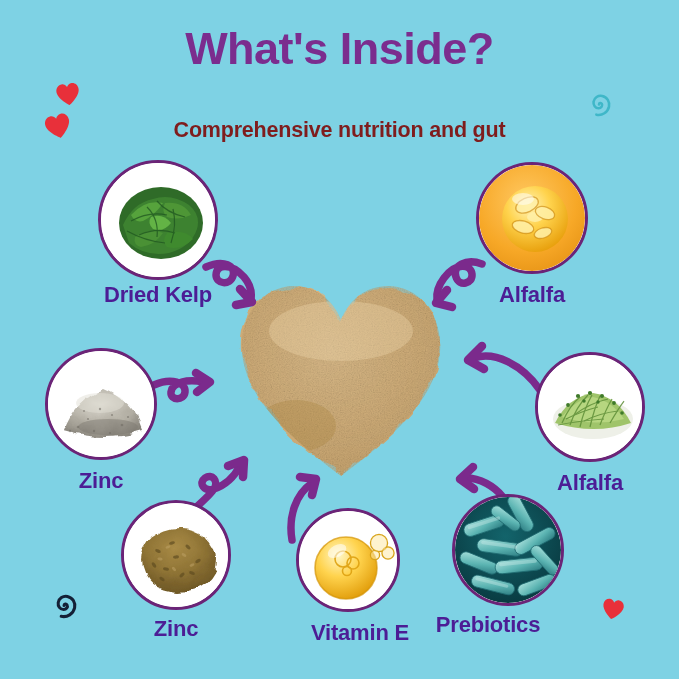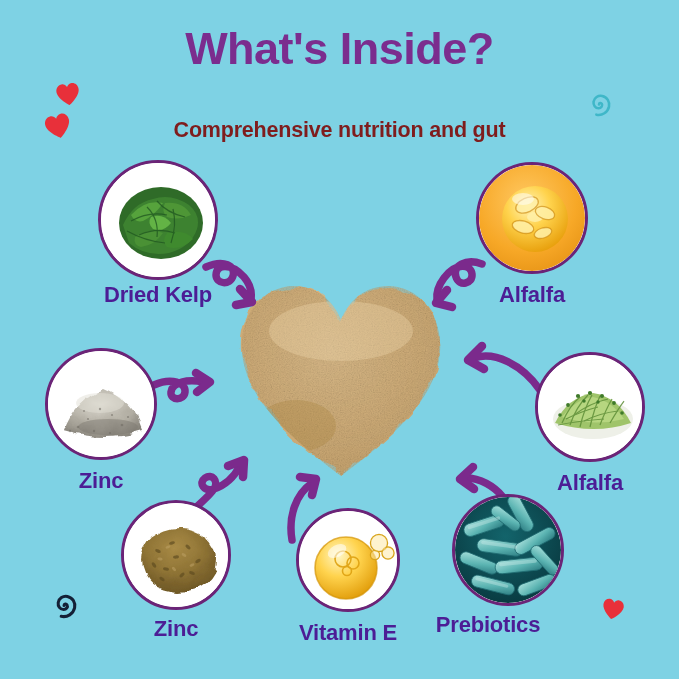--- a/index.html
+++ b/index.html
@@ -390,21 +390,21 @@
             <circle cx="76" cy="44" r="4.5"></circle>
           </g>
           <g fill="#fde9a8" opacity="0.55">
             <circle cx="80" cy="32" r="8"></circle>
             <circle cx="89" cy="42" r="5.5"></circle>
             <circle cx="76" cy="44" r="4"></circle>
           </g>
         </svg>
       </div>
     </div>
-    <div class="label" style="left:228px;top:620px;">Vitamin E</div>
+    <div class="label" style="left:240px;top:620px;">Vitamin E</div>
   </div>
 
   <div class="node">
     <div class="bubble" style="left:452px;top:494px;width:112px;height:112px;">
       <div class="swatch">
         <svg width="112" height="112" viewBox="0 0 112 112">
           <defs>
             <radialGradient id="pbBg" cx="45%" cy="35%" r="78%">
               <stop offset="0%" stop-color="#13646b"></stop>
               <stop offset="100%" stop-color="#062f36"></stop>

